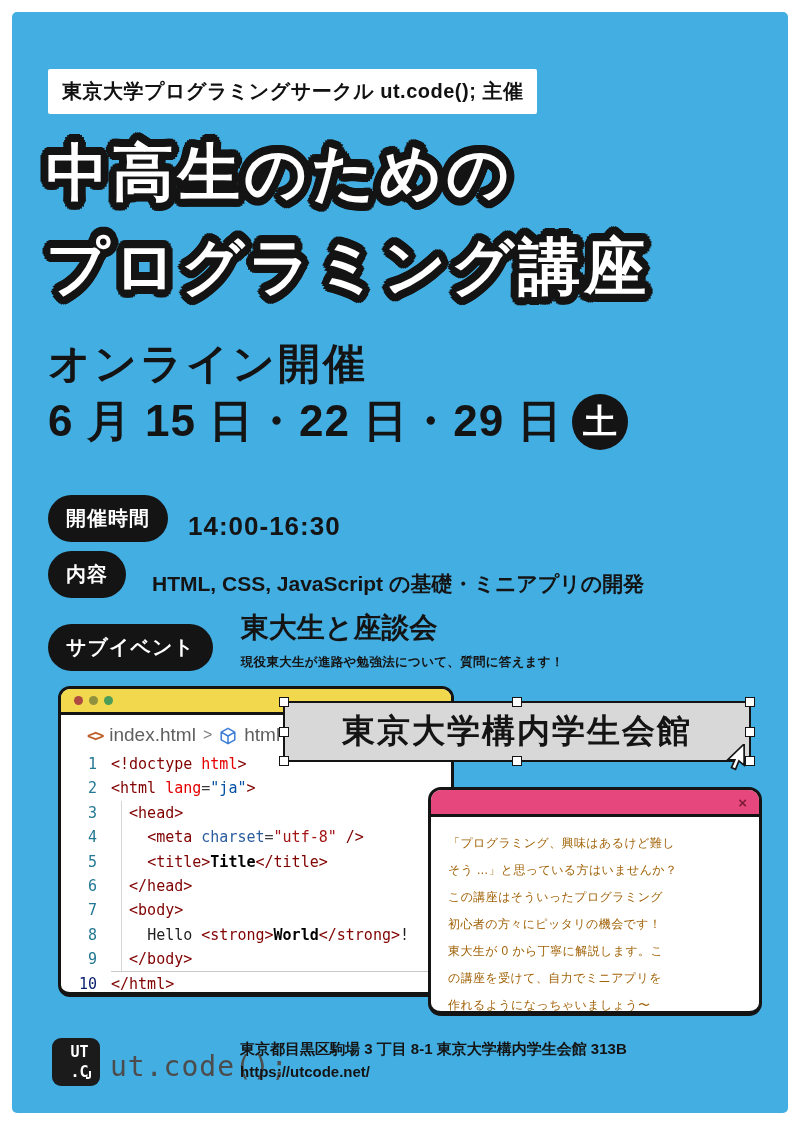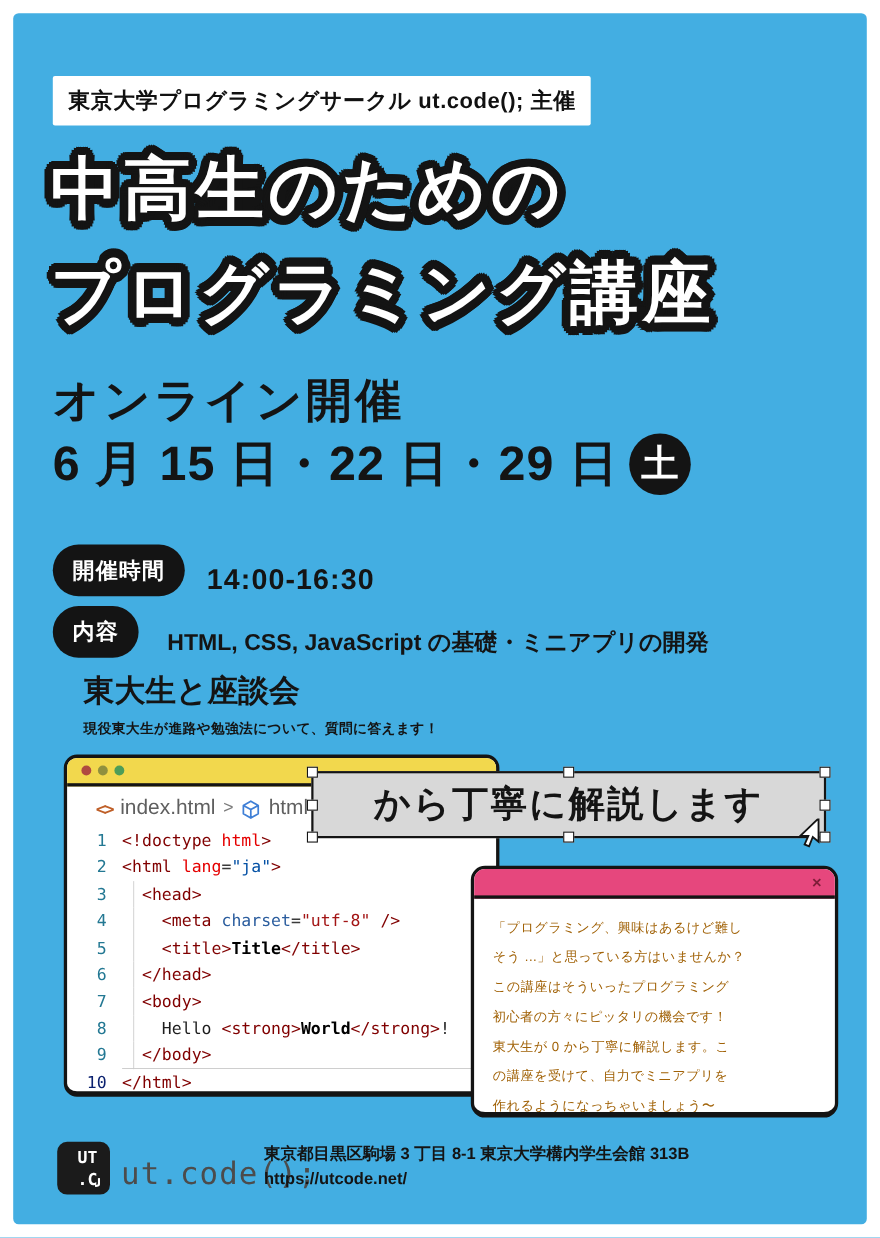--- a/index.html
+++ b/index.html
@@ -154,20 +154,21 @@
   <span class="pill">開催時間</span>
   <span class="value">14:00-16:30</span>
 </div>
 
 <div class="info-row row-2">
   <span class="pill">内容</span>
   <span class="value">HTML, CSS, JavaScript の基礎・ミニアプリの開発</span>
 </div>
 
 <div class="info-row row-3">
+  <span class="pill">サブイベント</span>
   <span class="value-wrap">
     <div class="value">東大生と座談会</div>
     <div class="subvalue">現役東大生が進路や勉強法について、質問に答えます！</div>
   </span>
 </div>
 
 <div class="editor-window">
   <div class="editor-titlebar">
     <span class="dot dot-red"></span>
     <span class="dot dot-yellow"></span>
@@ -222,21 +223,21 @@
         <span class="ct"><span class="tok-txt">  </span><span class="tok-tag">&lt;/body&gt;</span></span>
       </div>
       <div class="code-line current">
         <span class="ln">10</span>
         <span class="ct"><span class="tok-tag">&lt;/html&gt;</span></span>
       </div>
     </div>
 </div>
 
 <div class="bubble">
-  <span class="bubble-text">から丁寧に解説します</span>
+  <span class="bubble-text">東京大学構内学生会館</span>
   <span class="handle h-tl"></span>
   <span class="handle h-tc"></span>
   <span class="handle h-tr"></span>
   <span class="handle h-ml"></span>
   <span class="handle h-mr"></span>
   <span class="handle h-bl"></span>
   <span class="handle h-bc"></span>
   <span class="handle h-br"></span>
 </div>
 

